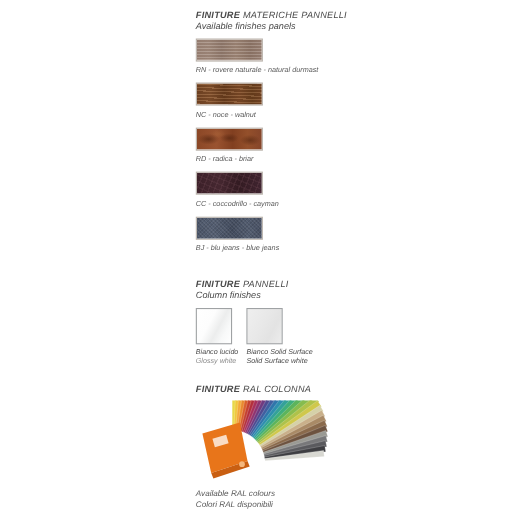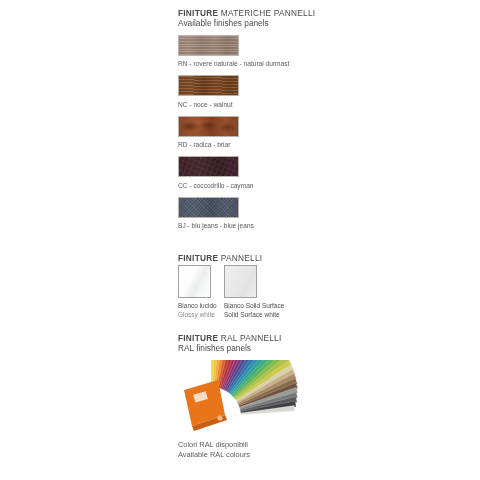--- a/index.html
+++ b/index.html
@@ -7,20 +7,21 @@
     width:480px;height:480px;
     background:#ffffff;
     font-family:"Liberation Sans", sans-serif;
     color:#3d3d3d;
     overflow:hidden;
   }
   .page{
     position:relative;
     width:480px;height:412px;
     box-sizing:border-box;
+    font-style:italic;
   }
   .content{
     position:absolute;
     left:178px; top:8px;
     width:150px;
   }
   
   .section{ margin-bottom:0; }
   .head-it{
     font-size:8.3px;
@@ -173,20 +174,21 @@
             <div class="grain g-bj"></div>
           </div>
         <div class="swatch-cap">BJ - blu jeans - blue jeans</div>
       </div>
     </div>
 
     <div class="sp-1"></div>
 
     <div class="section">
       <div class="head-it"><span class="b">FINITURE</span><span> PANNELLI</span></div>
+      <div class="head-en">Column finishes</div>
 
       <div class="col-row">
         <div class="col-item">
           <div class="col-swatch cs-gloss"></div>
           <div class="col-cap">
             <span class="it">Bianco lucido</span>
             <span class="en">Glossy white</span>
           </div>
         </div>
         <div class="col-item">
@@ -195,22 +197,21 @@
             <span class="it">Bianco Solid Surface</span>
             <span class="en">Solid Surface white</span>
           </div>
         </div>
       </div>
     </div>
 
     <div class="sp-2"></div>
 
     <div class="section">
-      <div class="head-it"><span class="b">FINITURE</span><span> RAL PANNELLI</span></div>
-      <div class="head-en">RAL finishes panels</div>
+      <div class="head-it"><span class="b">FINITURE</span><span> RAL COLONNA</span></div>
 
       <div class="ral-wrap">
         <svg class="fan" viewBox="0 0 150 72">
           <g id="fan-blades">
               <path d="M33.05235985097695,27.00004569260137 L33.15331522871127,-30.84306620718931 L38.97468078096555,-30.639779642611842 L35.040458719957456,27.06947163493184 Z" fill="#e8d84a" stroke="rgba(255,255,255,0.55)" stroke-width="0.35"></path>
               <path d="M34.53221363223839,27.03915352689142 L37.56134297000848,-32.19232511720331 L43.46243798412007,-31.693934972642765 L36.514467167043065,27.20656917151406 Z" fill="#f0c63c" stroke="rgba(255,255,255,0.55)" stroke-width="0.35"></path>
               <path d="M36.00833647903135,27.15121591037703 L42.091234715485754,-33.203441012022225 L48.049381213067406,-32.40261430274397 L37.979917899710806,27.416213600822832 Z" fill="#f2a83a" stroke="rgba(255,255,255,0.55)" stroke-width="0.35"></path>
               <path d="M37.4771340377403,27.335959971573203 L46.714625860882265,-33.86866890352131 L52.706694933457015,-32.75996950535033 L39.43324255090317,27.69789443945625 Z" fill="#e8892f" stroke="rgba(255,255,255,0.55)" stroke-width="0.35"></path>
               <path d="M38.93502979179882,27.592935859381328 L51.402753979588326,-34.18251898071077 L57.40531612259937,-32.76242903719198 L40.870902280525705,28.05092579562491 Z" fill="#d9602c" stroke="rgba(255,255,255,0.55)" stroke-width="0.35"></path>
               <path d="M40.37847377049407,27.92151783847494 L56.12662588376587,-34.14177255824542 L62.116102020267164,-32.40870278094857 L42.28939639250946,28.47444803929585 Z" fill="#c4402f" stroke="rgba(255,255,255,0.55)" stroke-width="0.35"></path>
@@ -241,18 +242,18 @@
             </g>
           <g id="fan-cover">
               <path d="M6,30 L40,20 L47,55 L14,66 Z" fill="#e8751a"></path>
               <path d="M14,66 L47,55 L49,60 L16,71 Z" fill="#c95f12"></path>
               <circle cx="42" cy="58" r="2.6" fill="#f4b77d"></circle>
               <rect x="16" y="33" width="13" height="8" fill="rgba(255,255,255,0.75)" transform="rotate(-16 22 37)"></rect>
             </g>
         </svg>
       </div>
 
+      <div class="ral-cap">Available RAL colours</div>
       <div class="ral-cap">Colori RAL disponibili</div>
-      <div class="ral-cap">Available RAL colours</div>
     </div>
 
   </div>
 </div>
 
 </body></html>

